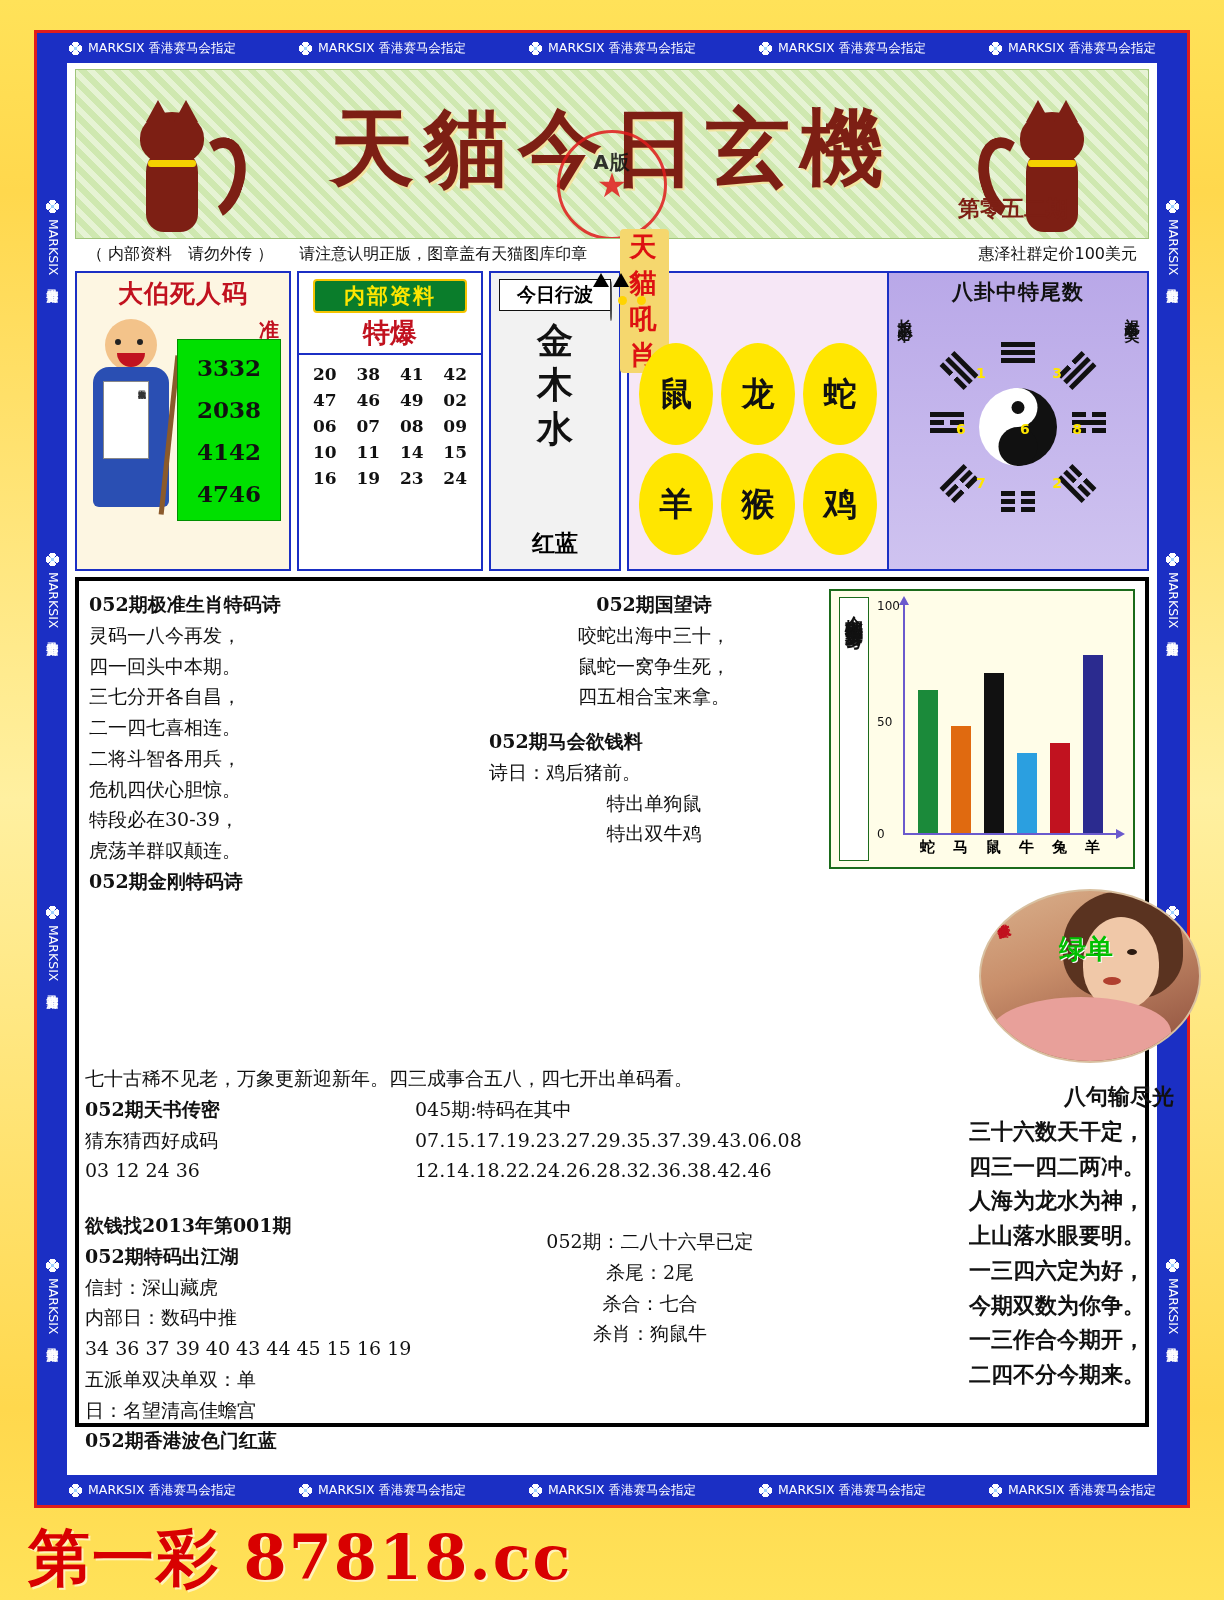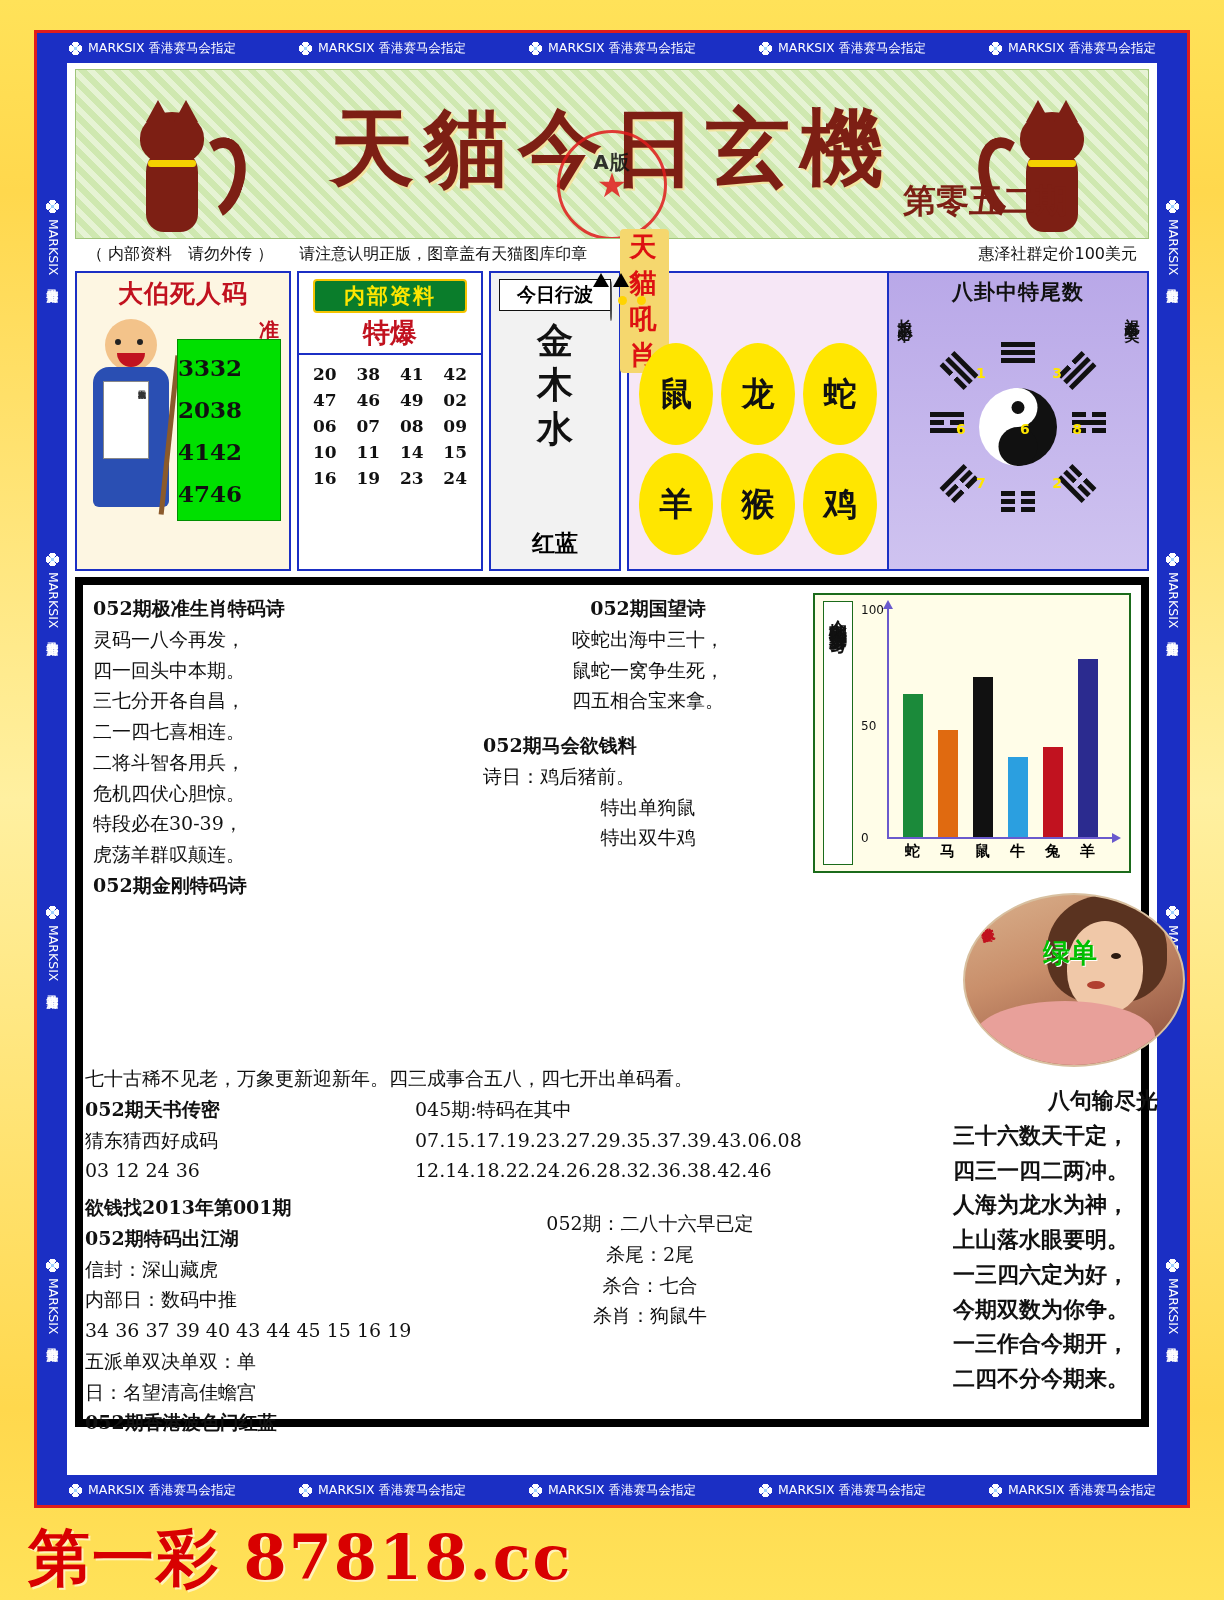--- a/index.html
+++ b/index.html
@@ -101,21 +101,21 @@
   }
   .title-main{
     position:absolute;left:0;right:0;top:22px;text-align:center;
     font-family:"DejaVu Serif","Liberation Serif",serif;
     font-size:84px;font-weight:bold;color:#7d1f14;
     letter-spacing:10px;
     text-shadow:2px 2px 0 #f3e4a0;
   }
   .issue{
     position:absolute;right:80px;bottom:14px;
-    font-family:"DejaVu Serif",serif;font-size:33px;font-weight:bold;color:#7d1f14;
+    font-family:"DejaVu Serif",serif;font-size:22px;font-weight:bold;color:#7d1f14;
   }
   .stamp{
     position:absolute;left:50%;bottom:-2px;transform:translateX(-50%);
     width:104px;height:104px;border:3px solid #e01c1c;border-radius:50%;
     color:#e01c1c;font-size:11px;display:flex;align-items:center;justify-content:center;
     opacity:.85;
   }
   .stamp .star{
     position:absolute;left:50%;top:50%;transform:translate(-50%,-50%);
     color:#e01c1c;font-size:34px;line-height:1;
@@ -153,21 +153,21 @@
   .p1 .zhun{
     position:absolute;right:10px;top:44px;font-size:20px;color:#c1121f;font-weight:bold;
   }
   .greenbox{
     position:absolute;right:8px;top:66px;width:104px;height:182px;
     background:#00e000;border:1px solid #008f00;
     display:flex;flex-direction:column;justify-content:space-around;
     padding:6px 0;box-sizing:border-box;
   }
   .greenbox .row{
-    display:flex;justify-content:flex-start;font-size:23px;font-weight:bold;color:#111;
+    display:flex;justify-content:center;font-size:23px;font-weight:bold;color:#111;
     font-family:"DejaVu Serif",serif;
   }
   .p2{width:186px;background:#fff;}
   .p2 .ribbon{
     margin:6px auto 0;width:150px;text-align:center;
     background:#0a7d2b;border:2px solid #f5c400;border-radius:4px;
     color:#ffe600;font-size:21px;font-weight:bold;padding:1px 0;
     font-family:"DejaVu Serif",serif;letter-spacing:2px;
   }
   .p2 .teb{
@@ -253,22 +253,22 @@
   .tri i.broken{background:linear-gradient(90deg,#111 0 42%,transparent 42% 58%,#111 58% 100%);}
   .bnum{position:absolute;font-size:14px;font-weight:bold;color:#ffe600;}
   .p4 .right .side-l,.p4 .right .side-r{
     position:absolute;top:34px;font-size:15px;font-weight:bold;color:#111;
     writing-mode:vertical-rl;font-family:"DejaVu Serif",serif;letter-spacing:3px;
   }
   .p4 .right .side-l{left:6px;}
   .p4 .right .side-r{right:6px;}
   
   .body-wrap{
-    display:flex;margin-top:6px;
-    border:8px solid #000000;padding:8px 10px;box-sizing:border-box;
+    display:flex;gap:10px;margin-top:6px;
+    border:4px solid #000000;padding:8px 10px;box-sizing:border-box;
     height:850px;
     justify-content:center;
   }
   .col-left{width:390px;}
   .col-mid{width:330px;}
   .col-right{flex:1;position:relative;}
   .ln{font-size:19px;color:#111;line-height:1.62;font-family:"DejaVu Serif",serif;white-space:nowrap;}
   .ln.b{font-weight:bold;}
   .ctr{text-align:center;}
   .gap{height:14px;}
@@ -702,21 +702,21 @@
             <div class="ln b">052期天书传密</div>
             <div class="ln">猜东猜西好成码</div>
             <div class="ln">03 12 24 36</div>
           </div>
           <div style="flex:1;">
             <div class="ln">045期:特码在其中</div>
             <div class="ln">07.15.17.19.23.27.29.35.37.39.43.06.08</div>
             <div class="ln">12.14.18.22.24.26.28.32.36.38.42.46</div>
           </div>
         </div>
-        <div style="display:flex;gap:40px;margin-top:6px;">
+        <div style="display:flex;gap:40px;margin-top:24px;">
           <div style="width:290px;">
             <div class="ln b">欲钱找2013年第001期</div>
             <div class="ln b">052期特码出江湖</div>
             <div class="ln">信封：深山藏虎</div>
             <div class="ln">内部日：数码中推</div>
             <div class="ln">34 36 37 39 40 43 44 45 15 16 19</div>
             <div class="ln">五派单双决单双：单</div>
             <div class="ln">日：名望清高佳蟾宫</div>
             <div class="ln b">052期香港波色门红蓝</div>
           </div>

